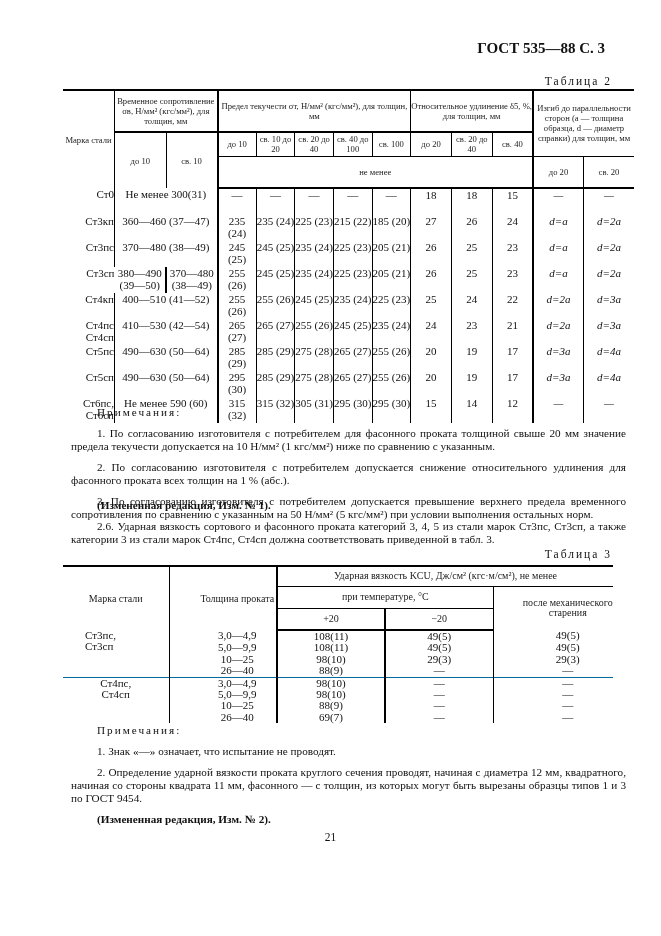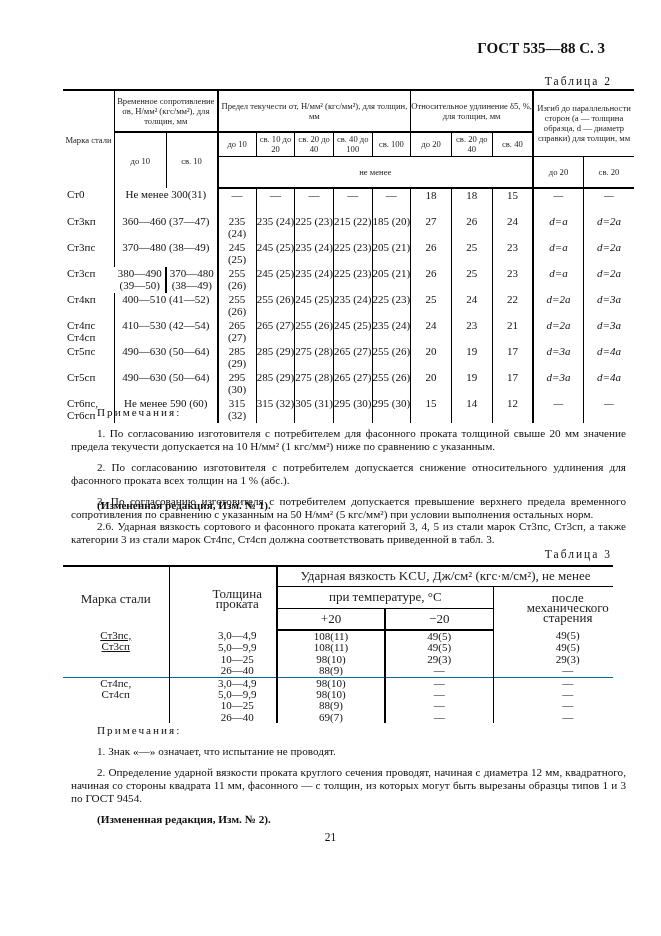--- a/index.html
+++ b/index.html
@@ -12,31 +12,31 @@
   
   #t2 { left:63px; top:89px; width:571px; font-size:11px; }
   #t2 .hd { font-size:8.6px; line-height:10px; color:#222; }
   #t2 thead tr:first-child th { border-top:2px solid #000; }
   #t2 thead tr:last-child th { border-bottom:2px solid #000; }
   #t2 .bl { border-left:1px solid #000; }
   #t2 .blb { border-left:2px solid #000; }
   #t2 .bt { border-top:1px solid #000; }
   #t2 .btb { border-top:2px solid #000; }
   #t2 tbody td { line-height:11.5px; vertical-align:top; padding-top:1px; height:25px; }
-  #t2 tbody td.mark { text-align:left; padding-left:4px; }
+  #t2 tbody td.mark { text-align:right; padding-left:4px; }
   #t2 tbody td.it { font-style:italic; }
   
   .para { left:63px; width:571px; font-size:11.2px; line-height:13px; text-align:justify; }
   .para p { margin:8px; }
   .ind { text-indent:26px; }
   .spaced { letter-spacing:2px; padding-left:26px; }
   .bold { font-weight:bold; padding-left:26px; }
   
   #t3 { left:63px; top:565px; width:550px; font-size:11px; }
-  #t3 .hd { font-size:13px; line-height:10px; color:#222; }
+  #t3 .hd { font-size:10px; line-height:10px; color:#222; }
   #t3 thead tr:first-child th { border-top:2px solid #000; }
   #t3 thead tr:last-child th { border-bottom:2px solid #000; }
   #t3 .bl { border-left:1px solid #000;padding-left:29px; }
   #t3 .blb { border-left:2px solid #000; }
   #t3 .bt { border-top:1px solid #000; }
   #t3 tbody td { line-height:11.4px; vertical-align:top; }
   #t3 tbody tr.grpsep td { border-top:1px solid #0369a1; }
   .pnum { left:0; width:661px; text-align:center; top:831px; font-size:11.5px; }
 </style>
 </head>
@@ -250,21 +250,21 @@
       <th colspan="2" class="hd blb bt">при температуре, °С</th>
       <th rowspan="2" class="hd bl bt">после механического старения</th>
     </tr>
     <tr style="height:22px">
       <th class="hd blb bt">+20</th>
       <th class="hd blb bt">−20</th>
     </tr>
   </thead>
   <tbody id="t3body">
       <tr>
-        <td rowspan="4" style="padding: 0px 22px; text-align: center; text-decoration: underline;">Ст3пс, Ст3сп</td>
+        <td rowspan="4" style="padding: 0px 22px; text-align: left;">Ст3пс, Ст3сп</td>
         <td class="bl">3,0—4,9</td>
         <td class="blb">108(11)</td>
         <td class="blb">49(5)</td>
         <td class="bl">49(5)</td>
       </tr>
       <tr>
         <td class="bl">5,0—9,9</td>
         <td class="blb">108(11)</td>
         <td class="blb">49(5)</td>
         <td class="bl">49(5)</td>

